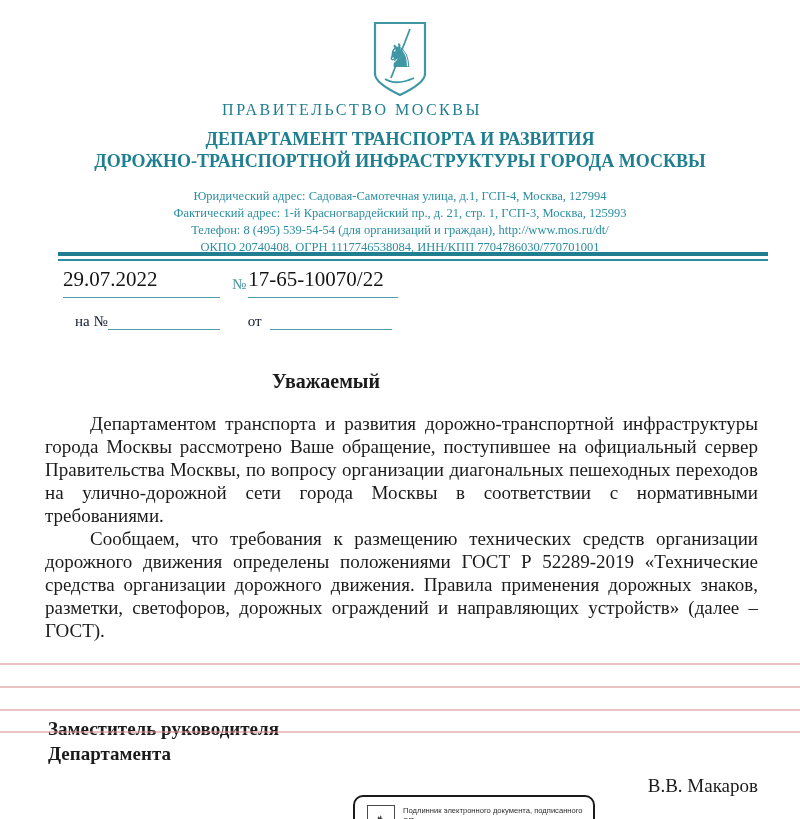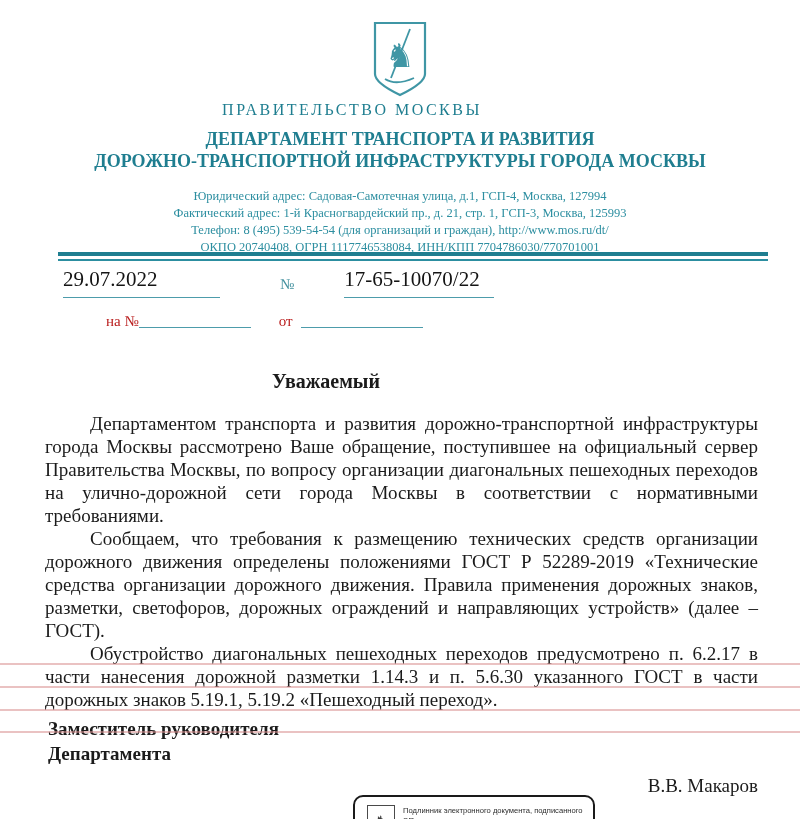--- a/index.html
+++ b/index.html
@@ -36,39 +36,39 @@
     color:#2c8ea0;
   }
   .double-rule{
     position:absolute;top:252px;left:58px;width:710px;height:3px;
     border-top:4px solid #1f7e90;
     border-bottom:2px solid #2c8ea0;
   }
   
   .ref-line1{
     position:absolute;left:63px;top:267px;
-    display:flex;align-items:flex-end;gap:48px;
+    display:flex;align-items:flex-end;
   }
   .uwrap{
     display:inline-block;
     border-bottom:1.5px solid #4d9cab;
     padding-bottom:5px;
   }
   .ref-val{font-size:21px;color:#141414;}
   .date-wrap{width:157px;}
   .num-wrap{width:150px;}
   .no-sign{
     font-size:15px;color:#3d8success:none;
     color:#43919f;
     padding:0 2px 5px 12px;
   }
   .ref-line2{
     position:absolute;left:75px;top:313px;
-    display:flex;align-items:flex-start;
-    font-size:15px;color:#b91c1c;margin-left:31px;
+    display:flex;align-items:flex-end;
+    font-size:15px;color:#0f172a;
   }
   .blank-line{
     display:inline-block;height:14px;
     border-bottom:1.5px solid #4d9cab;
   }
   .blank1{width:112px;margin-right:28px;}
   .blank2{width:122px;margin-left:8px;}
   
   .salutation{
     position:absolute;left:272px;top:370px;
@@ -163,21 +163,20 @@
     <span class="blank-line blank1"></span>
     <span>от</span>
     <span class="blank-line blank2"></span>
   </div>
 
   <div class="salutation">Уважаемый</div>
 
   <div class="body-text">
     <p>Департаментом транспорта и развития дорожно-транспортной инфраструктуры города Москвы рассмотрено Ваше обращение, поступившее на официальный сервер Правительства Москвы, по вопросу организации диагональных пешеходных переходов на улично-дорожной сети города Москвы в соответствии с нормативными требованиями.</p>
     <p>Сообщаем, что требования к размещению технических средств организации дорожного движения определены положениями ГОСТ Р 52289-2019 «Технические средства организации дорожного движения. Правила применения дорожных знаков, разметки, светофоров, дорожных ограждений и направляющих устройств» (далее – ГОСТ).</p>
-    <p>Обустройство диагональных пешеходных переходов предусмотрено п. 6.2.17 в части нанесения дорожной разметки 1.14.3 и п. 5.6.30 указанного ГОСТ в части дорожных знаков 5.19.1, 5.19.2 «Пешеходный переход».</p>
   </div>
 
   <div class="red-line" style="top:663px"></div>
   <div class="red-line" style="top:686px"></div>
   <div class="red-line" style="top:709px"></div>
   <div class="red-line" style="top:731px"></div>
 
   <div class="sig-position">
     <div>Заместитель руководителя</div>
     <div>Департамента</div>

